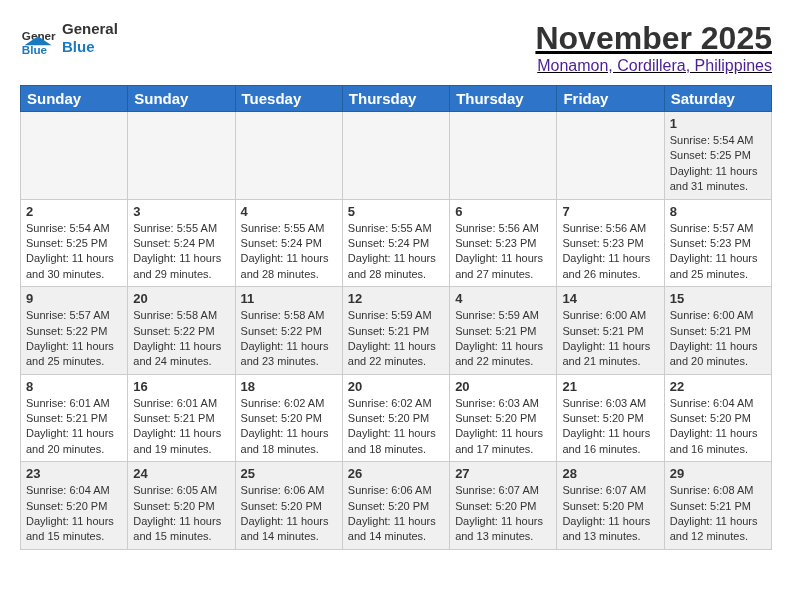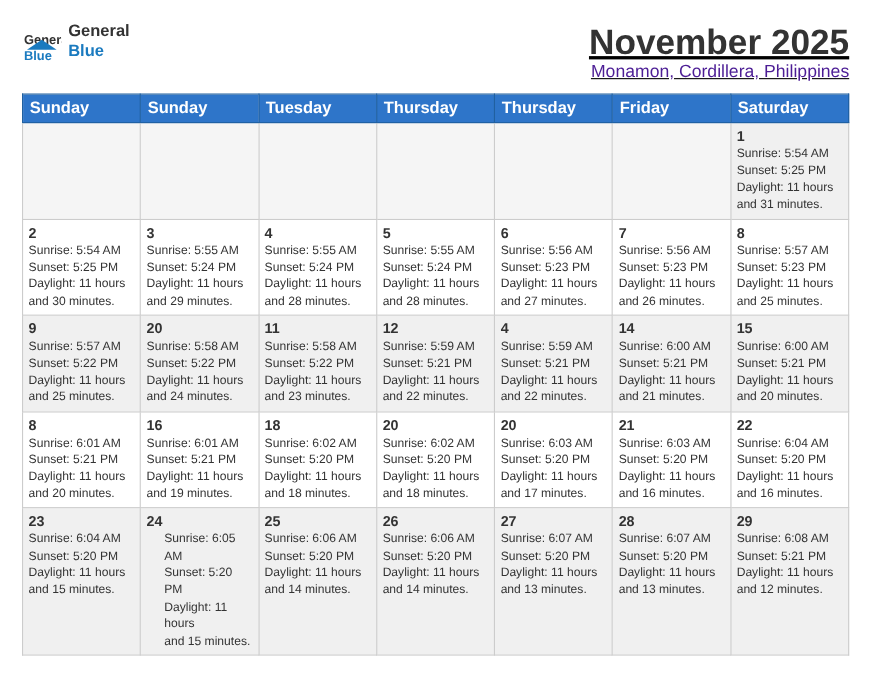--- a/index.html
+++ b/index.html
@@ -285,21 +285,21 @@
       <tr class="row-shaded">
         <td>
           <span class="day-number">23</span>
           <div class="day-info" style="white-space: pre-line;">Sunrise: 6:04 AM
 Sunset: 5:20 PM
 Daylight: 11 hours
 and 15 minutes.</div>
         </td>
         <td>
           <span class="day-number">24</span>
-          <div class="day-info" style="white-space: pre-line; margin-left: 16px;">Sunrise: 6:05 AM
+          <div class="day-info" style="white-space: pre-line;">Sunrise: 6:05 AM
 Sunset: 5:20 PM
 Daylight: 11 hours
 and 15 minutes.</div>
         </td>
         <td>
           <span class="day-number">25</span>
           <div class="day-info" style="white-space: pre-line;">Sunrise: 6:06 AM
 Sunset: 5:20 PM
 Daylight: 11 hours
 and 14 minutes.</div>

